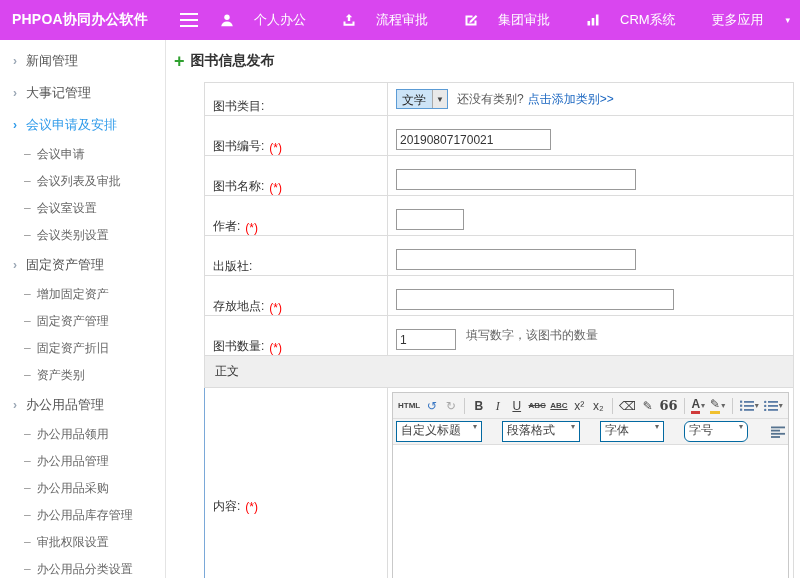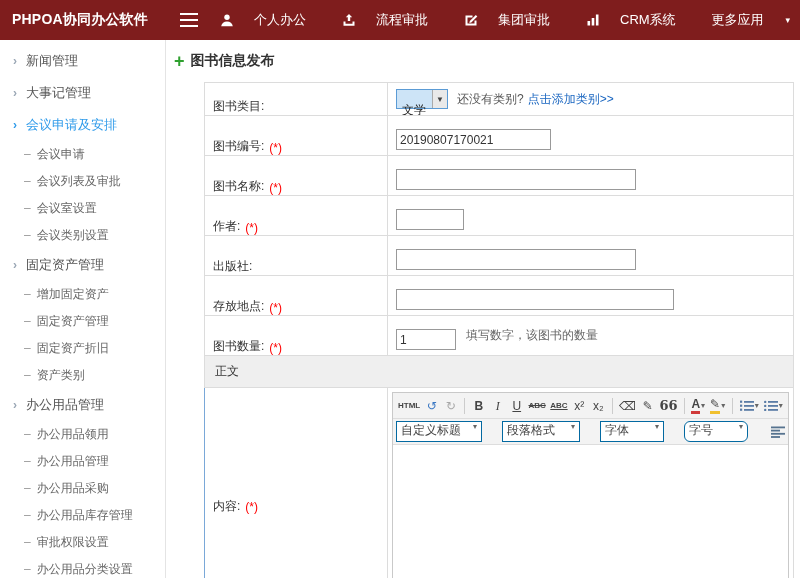--- a/index.html
+++ b/index.html
@@ -1,21 +1,21 @@
 <!DOCTYPE html>
 <html><head>
 <meta charset="utf-8">
 <style>
   * { margin:0; padding:0; box-sizing:border-box; }
   html,body { width:800px; height:578px; overflow:hidden; }
   body { font-family:"Liberation Sans","DejaVu Sans",sans-serif; background:#fff; color:#333; font-size:12px; }
   .app { width:800px; height:578px; display:flex; flex-direction:column; }
 
   
-  .topbar { height:40px; background:#7f1d1d; display:flex; align-items:center; color:#fff; flex:0 0 40px; }
+  .topbar { height:40px; background:#d946ef; display:flex; align-items:center; color:#fff; flex:0 0 40px; }
   .logo { width:166px; font-size:14px; font-weight:bold; padding-left:12px; letter-spacing:0.2px; }
   .hamburger { width:18px; height:14px; border-top:2px solid #fff; border-bottom:2px solid #fff; position:relative; margin:0 22px 0 14px; cursor:pointer; }
   .hamburger:after { content:''; position:absolute; left:0; right:0; top:4px; height:2px; background:#fff; }
   .nav { display:flex; align-items:center; gap:36px; font-size:13px; }
   .nav-item { display:flex; align-items:center; gap:20px; cursor:pointer; white-space:nowrap; }
   .nav-ic { display:inline-flex; }
   .nav-ic svg { display:block; }
   .caret { font-size:9px; margin-left:2px; }
 
   
@@ -33,21 +33,21 @@
 
   
   .form { margin-left:30px; width:590px; border:1px solid #dcdcdc; border-bottom:none; }
   .frow { display:flex; border-bottom:1px solid #dcdcdc; min-height:33px; align-items:stretch; }
   .flabel { width:183px; flex:0 0 183px; padding-left:8px; font-size:12px; display:flex; align-items:flex-end; border-right:1px solid #dcdcdc; color:#333; }
   .req { color:#f00; margin-left:5px; }
   .ffield { flex:1; padding:5px 8px; display:flex; align-items:center; font-size:12px; overflow:hidden; }
   input.txt { height:21px; border:1px solid #999; padding:0 3px; font-size:12px; font-family:inherit; color:#333;margin-top:8px; }
   .hint { color:#666; margin-left:10px; white-space:nowrap; }
   .select-box { display:inline-flex; align-items:stretch; border:1px solid #5b9bd5; background:#fff; font-size:12px; cursor:pointer; height:20px; }
-  .select-box .val { background:#cde4f7; padding:12px 6px 0 5px; color:#222; }
+  .select-box .val { background:#cde4f7; padding:2px 6px 0 5px; color:#222; }
   .select-box .arr { width:15px; background:#e9e9e9; border-left:1px solid #aaa; color:#444; font-size:8px; display:flex; align-items:center; justify-content:center; }
   .note { margin-left:9px; color:#555; }
   .link { color:#1a66c0; cursor:pointer; margin-left:4px; }
 
   .section-bar { background:#efefef; border-bottom:1px solid #dcdcdc; padding:7px 10px; font-size:12px; color:#333; }
   .content-row { display:flex; height:238px; border-bottom:1px solid #dcdcdc; border-left:1px solid #7aa8d8; margin-left:-1px; align-items:stretch; }
   .content-row .flabel { align-items:center; }
   .editor-cell { flex:1; padding:4px; overflow:hidden; }
   .editor { border:1px solid #c9c9c9; height:100%; display:flex; flex-direction:column; background:#fff; }
 

